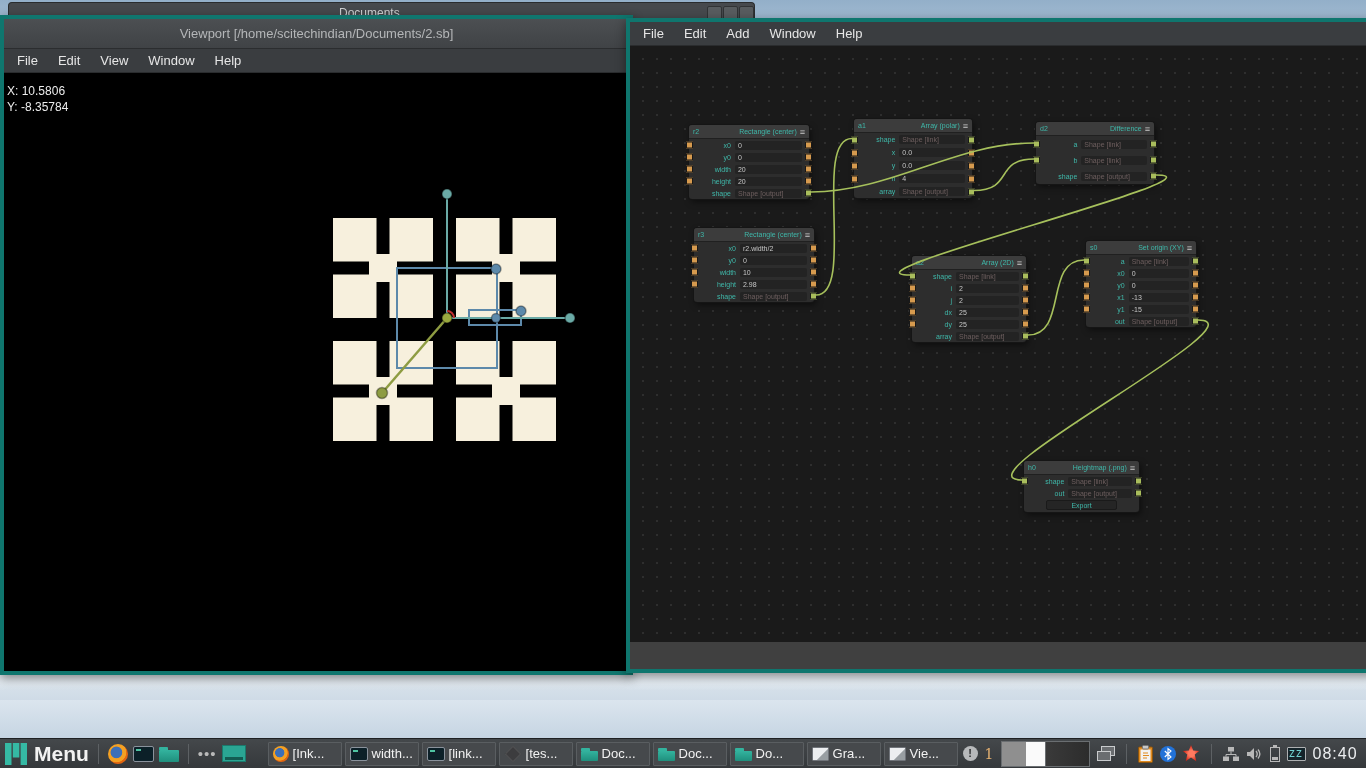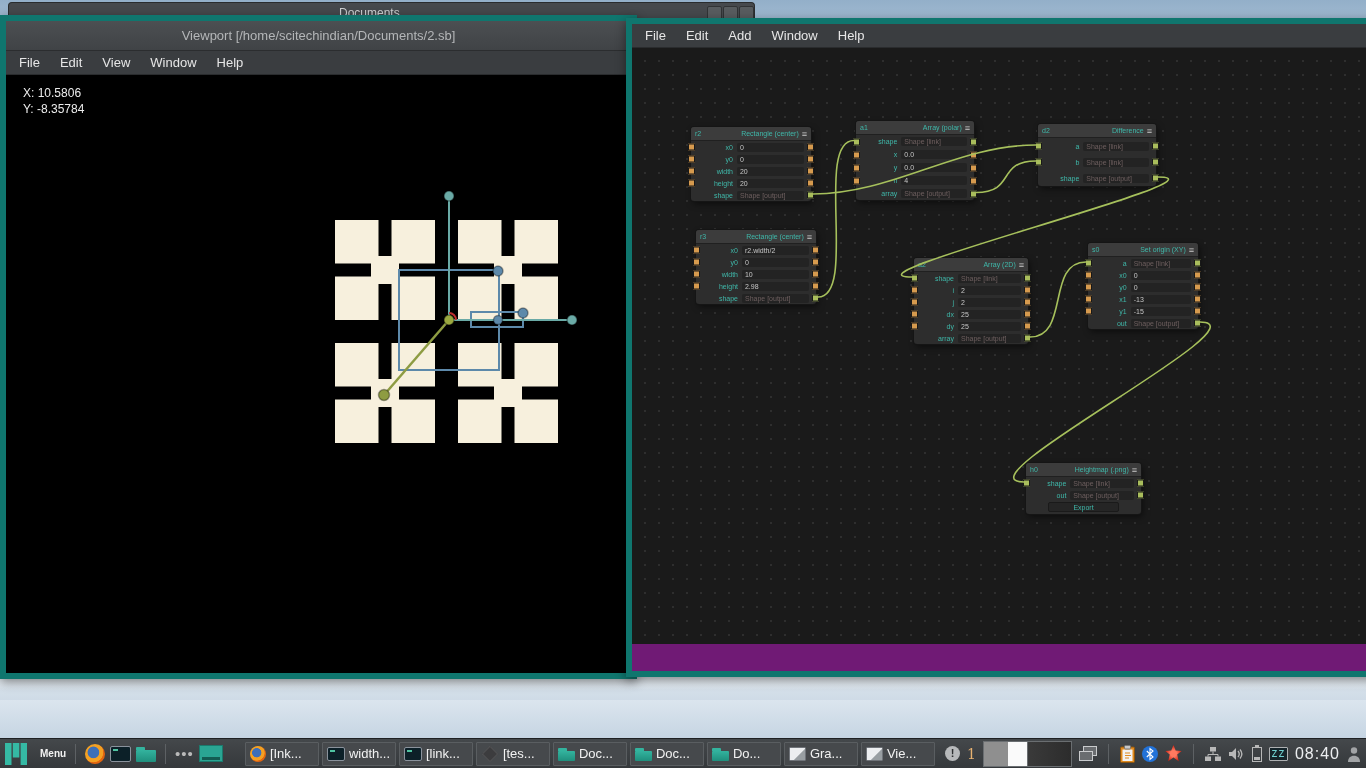--- a/index.html
+++ b/index.html
@@ -11,30 +11,30 @@
     background:linear-gradient(180deg,#f5f7f8 0%,#e3eaf0 55%,rgba(227,234,240,0) 100%)}
   #wallpaper .water{position:absolute;left:0;top:700px;width:100%;height:38px;
     background:linear-gradient(180deg,#dbe5ee,#c6d5e3)}
   
   #downloads-bar{position:absolute;left:8px;top:2px;width:745px;height:16px;background:#46494d;
     border:1px solid #2a2c2e;border-bottom:none;border-radius:4px 4px 0 0}
   #downloads-bar .dl-title{position:absolute;left:330px;top:3px;color:#cfd1d3;font-size:12px}
   #downloads-bar .dl-btn{position:absolute;top:3px;width:13px;height:12px;background:#585c5f;
     border:1px solid #313335;border-radius:2px 2px 0 0}
   
-  .win{position:absolute;background:#701a75;border:6px solid #0f766e;box-shadow:0 3px 10px rgba(0,0,0,.45)}
+  .win{position:absolute;background:#404040;border:4px solid #0f766e;box-shadow:0 3px 10px rgba(0,0,0,.45)}
   .titlebar{background:linear-gradient(#4c4f52,#404346);display:flex;align-items:center;justify-content:center;
     color:#b4b6b8;font-size:13px;border-bottom:1px solid #2b2d2f}
   .menubar{height:23px;background:#3a3d40;display:flex;align-items:center;padding-left:3px;border-bottom:1px solid #2a2c2e}
   .menu-item{padding:0 10px;color:#e6e6e6;font-size:13px;line-height:23px}
   
   #viewport-window{left:0;top:15px;width:625px;height:652px}
   #viewport-window .titlebar{height:29px}
   .vp-canvas{position:relative;background:#000;height:598px;overflow:hidden}
-  .coords{position:absolute;left:17px;top:10px;color:#ececec;font-size:12px;line-height:16px;z-index:3}
+  .coords{position:absolute;left:3px;top:10px;color:#ececec;font-size:12px;line-height:16px;z-index:3}
   
   #graph-window{left:626px;top:18px;width:740px;height:647px}
   #graph-window .titlebar{height:26px}
   .gr-canvas{position:relative;background:#1a1a1a;height:596px;overflow:hidden;
     background-image:radial-gradient(#2e2e2e 1px,rgba(0,0,0,0) 1.2px);background-size:14px 14px;background-position:6px 6px}
   #graph-nodes{position:absolute;inset:0;z-index:1}
   #wires{position:absolute;inset:0;z-index:2;pointer-events:none}
   
   .node{position:absolute;background:#2d2d2d;border-radius:3px;font-size:7px;
     box-shadow:0 0 0 1px #151515,2px 3px 6px rgba(0,0,0,.5)}
@@ -51,21 +51,21 @@
   .port{position:absolute;width:5px;height:5px;border:1px solid #181818;top:50%;transform:translateY(-50%)}
   .port.l{left:-3px}.port.r{right:-3px}
   .port.num{background:#d69a4e}.port.shape{background:#a9bd5c}
   .nbtn{display:block;margin:1px auto 2px;width:62%;height:10px;background:#252525;border:1px solid #1a1a1a;
     border-radius:2px;color:#3fb8aa;font-size:7px;line-height:9px;text-align:center;padding:0;font-family:inherit}
   
   #taskbar{position:absolute;left:0;top:738px;width:1366px;height:30px;box-sizing:border-box;
     background:linear-gradient(#44484b,#35383b);border-top:1px solid #1f2123;
     display:flex;align-items:center;padding:0 5px;gap:5px;z-index:10}
   .tb-sep{width:1px;height:20px;background:#5d6164;margin:0 4px;flex:none}
-  .tb-menu-label{color:#f2f2f2;font-size:10px;font-weight:bold;margin-left:8px}
+  .tb-menu-label{color:#f2f2f2;font-size:21px;font-weight:bold;margin-left:2px}
   .tb-btn{display:flex;align-items:center;gap:4px;width:64px;height:22px;background:#46494c;
     border:1px solid #5a5e61;border-radius:1px;padding:0 4px;color:#f2f2f2;font-size:13px;
     overflow:hidden;white-space:nowrap;flex:none}
   .tb-right{margin-left:auto;display:flex;align-items:center;gap:7px}
   
   .ic{flex:none}
   .ic-ff{width:20px;height:20px;border-radius:50%;
     background:radial-gradient(circle at 42% 42%,#3d6fb8 0 33%,#f4a022 38% 58%,#e3650f 62% 100%)}
   .ic-ff.small{width:16px;height:16px}
   .ic-term{width:19px;height:14px;background:#0c2028;border:1px solid #8a929c;border-radius:2px}

